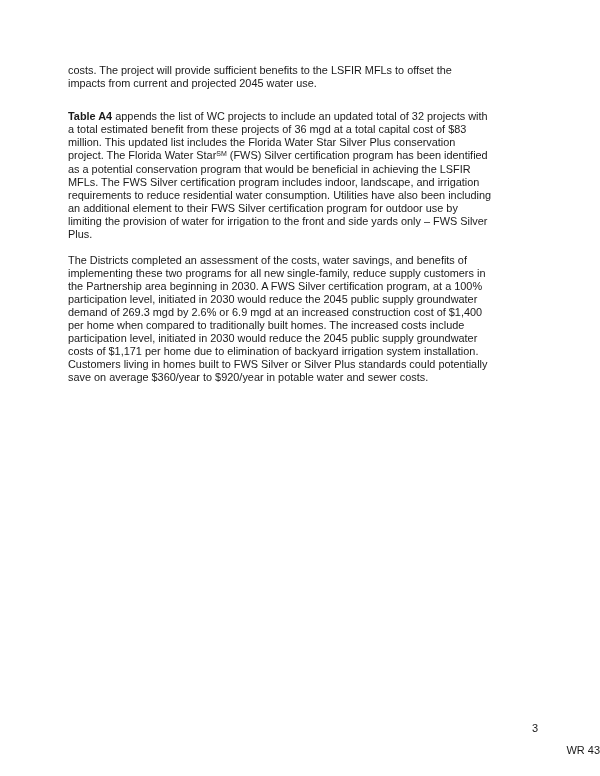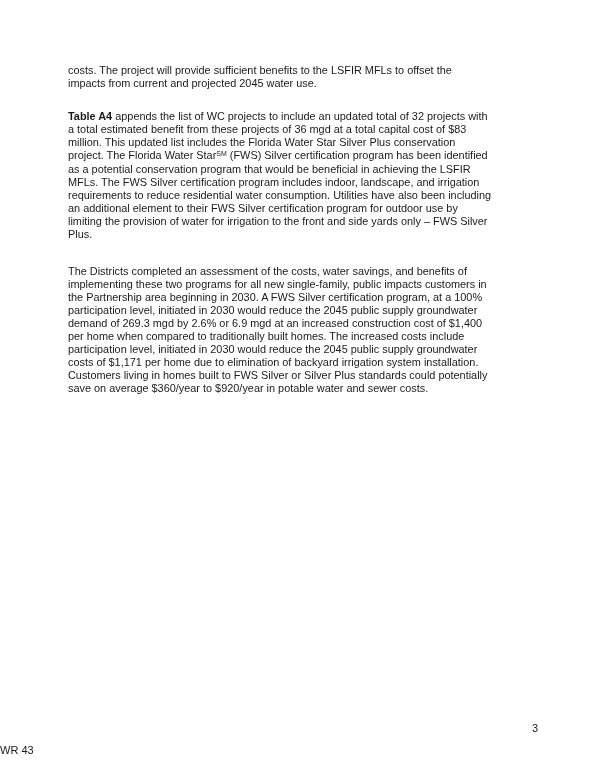--- a/index.html
+++ b/index.html
@@ -29,21 +29,21 @@
     color: #1a1a1a;
   }
   .para {
     font-size: 10.9px;
     line-height: 13px;
   }
   .para + .para {
     margin-top: 20px;
   }
   .text-block .para:nth-child(3) {
-    margin-top: 24px;
+    margin-top: 13px;
   }
   .line {
     white-space: nowrap;
   }
   .line strong {
     font-weight: bold;
   }
   .line sup {
     font-size: 7px;
     position: relative;
@@ -58,21 +58,21 @@
     text-align: right;
     font-size: 11px;
     line-height: 13px;
     color: #1a1a1a;
   }
   .footer-text {
     position: absolute;
     left: 0;
     top: 744px;
     width: 600px;
-    text-align: left;
+    text-align: right;
     font-size: 11px;
     line-height: 13px;
     color: #1a1a1a;
   }
 </style>
 </head>
 <body style="background: rgb(255, 255, 255);">
 
 <div class="page">
   <div class="text-block" style="color: rgb(26, 26, 26);">
@@ -87,21 +87,21 @@
         <div class="line"><span>project. The Florida Water Star</span><sup>SM</sup><span> (FWS) Silver certification program has been identified</span></div>
         <div class="line"><span>as a potential conservation program that would be beneficial in achieving the LSFIR</span></div>
         <div class="line"><span>MFLs. The FWS Silver certification program includes indoor, landscape, and irrigation</span></div>
         <div class="line"><span>requirements to reduce residential water consumption. Utilities have also been including</span></div>
         <div class="line"><span>an additional element to their FWS Silver certification program for outdoor use by</span></div>
         <div class="line"><span>limiting the provision of water for irrigation to the front and side yards only – FWS Silver</span></div>
         <div class="line"><span>Plus.</span></div>
       </div>
       <div class="para">
         <div class="line"><span>The Districts completed an assessment of the costs, water savings, and benefits of</span></div>
-        <div class="line"><span>implementing these two programs for all new single-family, public impacts customers in</span></div>
+        <div class="line"><span>implementing these two programs for all new single-family, reduce supply customers in</span></div>
         <div class="line"><span>the Partnership area beginning in 2030. A FWS Silver certification program, at a 100%</span></div>
         <div class="line"><span>participation level, initiated in 2030 would reduce the 2045 public supply groundwater</span></div>
         <div class="line"><span>demand of 269.3 mgd by 2.6% or 6.9 mgd at an increased construction cost of $1,400</span></div>
         <div class="line"><span>per home when compared to traditionally built homes. The increased costs include</span></div>
         <div class="line"><span>participation level, initiated in 2030 would reduce the 2045 public supply groundwater</span></div>
         <div class="line"><span>costs of $1,171 per home due to elimination of backyard irrigation system installation.</span></div>
         <div class="line"><span>Customers living in homes built to FWS Silver or Silver Plus standards could potentially</span></div>
         <div class="line"><span>save on average $360/year to $920/year in potable water and sewer costs.</span></div>
       </div>
     </div>

